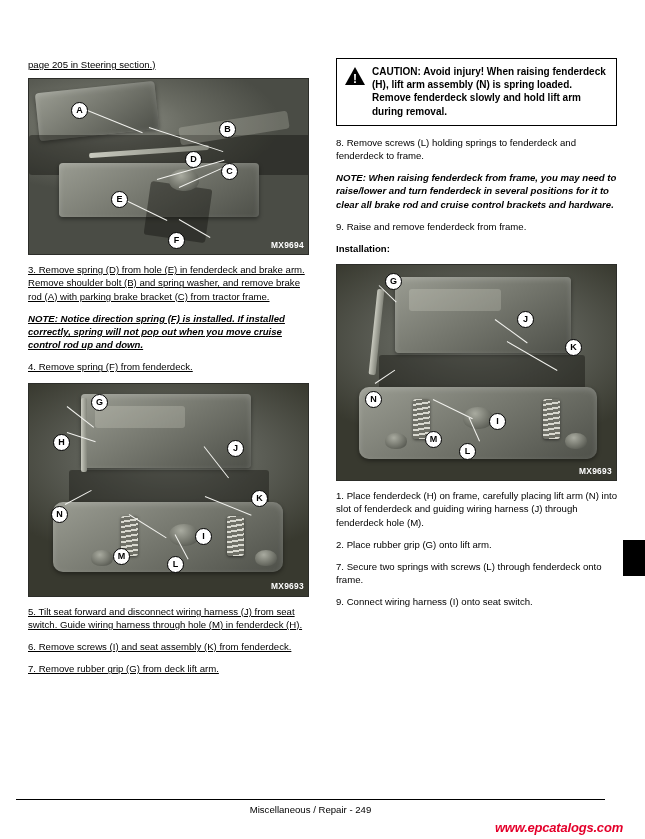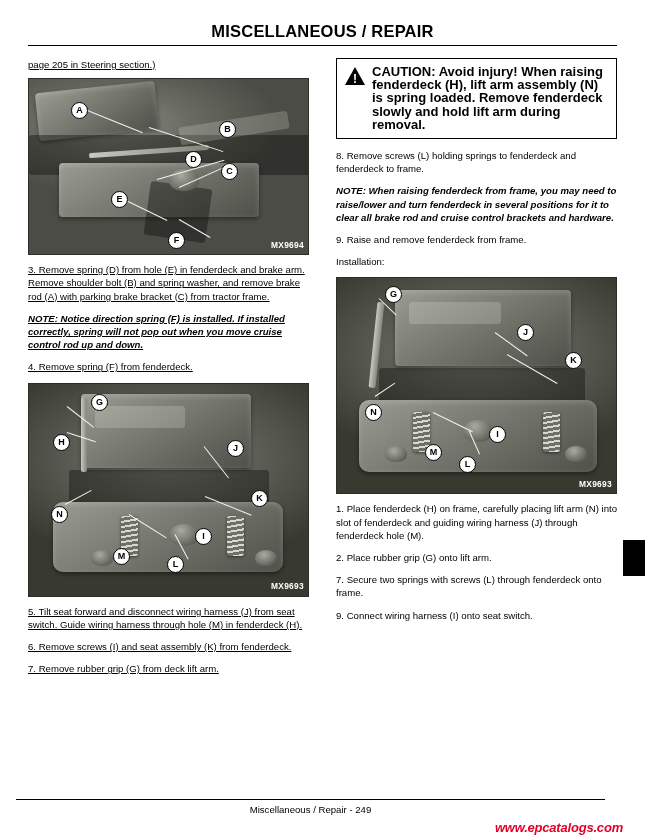--- a/index.html
+++ b/index.html
@@ -47,21 +47,21 @@
     width: 281px;
     font-size: 9.6px;
     line-height: 13.2px;
   }
   .col-left { left: 28px; text-decoration: underline; }
   .col-right { left: 336px; }
 
   p { margin: 0 0 9px 0; }
   p.tight { margin-bottom: 7px; }
   .ital { font-style: italic; font-weight: bold; }
-  .bold { font-weight: normal; }
+  .bold { font-weight: bold; }
 
   
   .figure {
     position: relative;
     margin: 6px 0 8px 0;
     background: #55564f;
     border: 1px solid #2c2d29;
     overflow: hidden;
   }
   .fig-1 { height: 175px; }
@@ -159,21 +159,21 @@
   }
   .caution-tri {
     flex: 0 0 auto;
     width: 22px;
     height: 20px;
     margin-top: 1px;
     position: relative;
   }
   .caution-tri svg { display: block; }
   .caution-text {
-    font-size: 13px;
+    font-size: 10px;
     line-height: 13.2px;
     font-weight: bold;
   }
 
   
   .footer {
     position: absolute;
     left: 16px;
     width: 589px;
     bottom: 24px;
@@ -203,24 +203,20 @@
     width: 22px;
     height: 36px;
     background: #000;
   }
 </style>
 </head>
 <body>
 
 <div class="page">
 
-  <div class="header">
-    <div class="header-title">MISCELLANEOUS / REPAIR</div>
-    <div class="header-rule"></div>
-  </div>
 
   <div class="col col-left">
 
     <p class="tight">page 205 in Steering section.)</p>
 
     <div class="figure fig-1">
       <div class="photo-bg"></div>
       <div class="deck" style="left:8px; top:8px; width:120px; height:48px; transform:rotate(-6deg);"></div>
       <div class="shade" style="left:0px; top:56px; width:281px; height:40px;"></div>
       <div class="deck" style="left:30px; top:84px; width:200px; height:54px;"></div>

